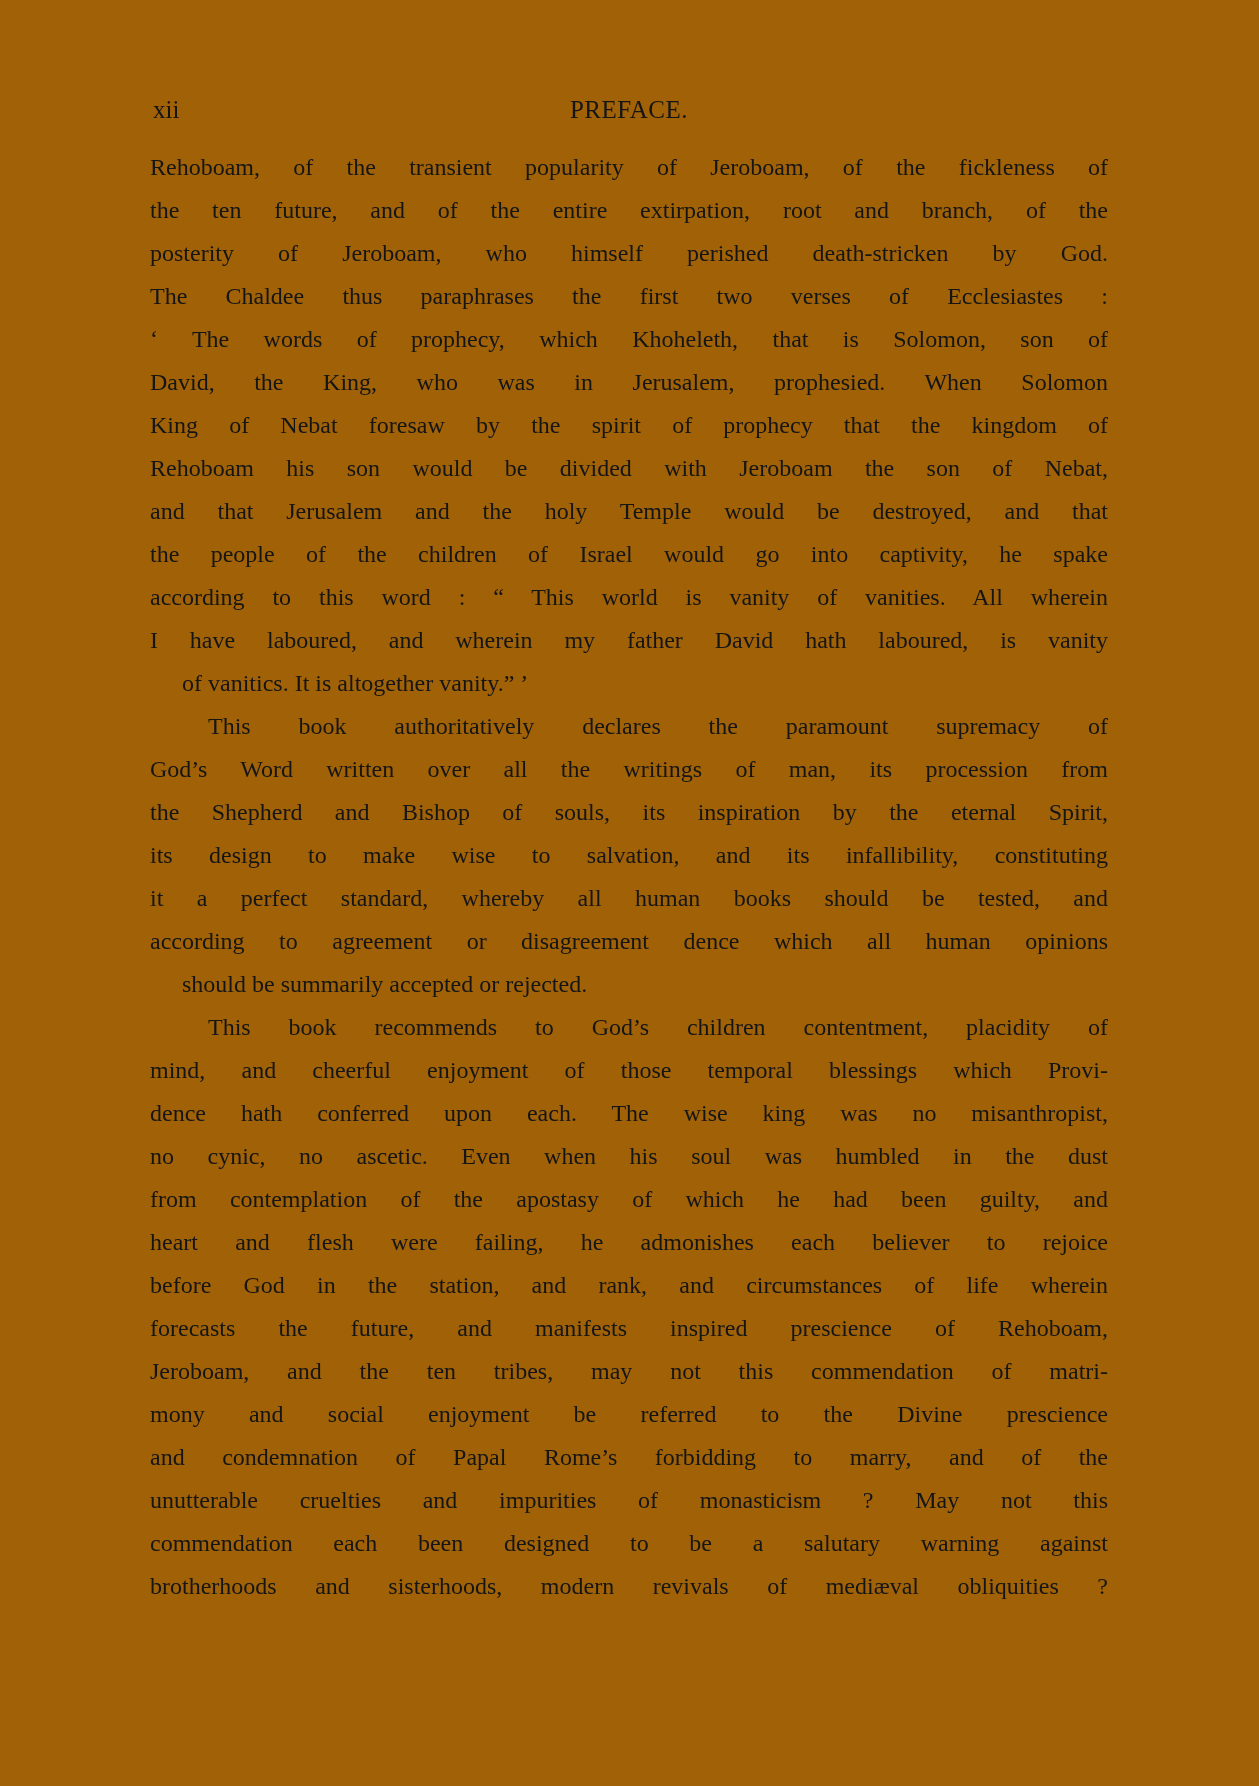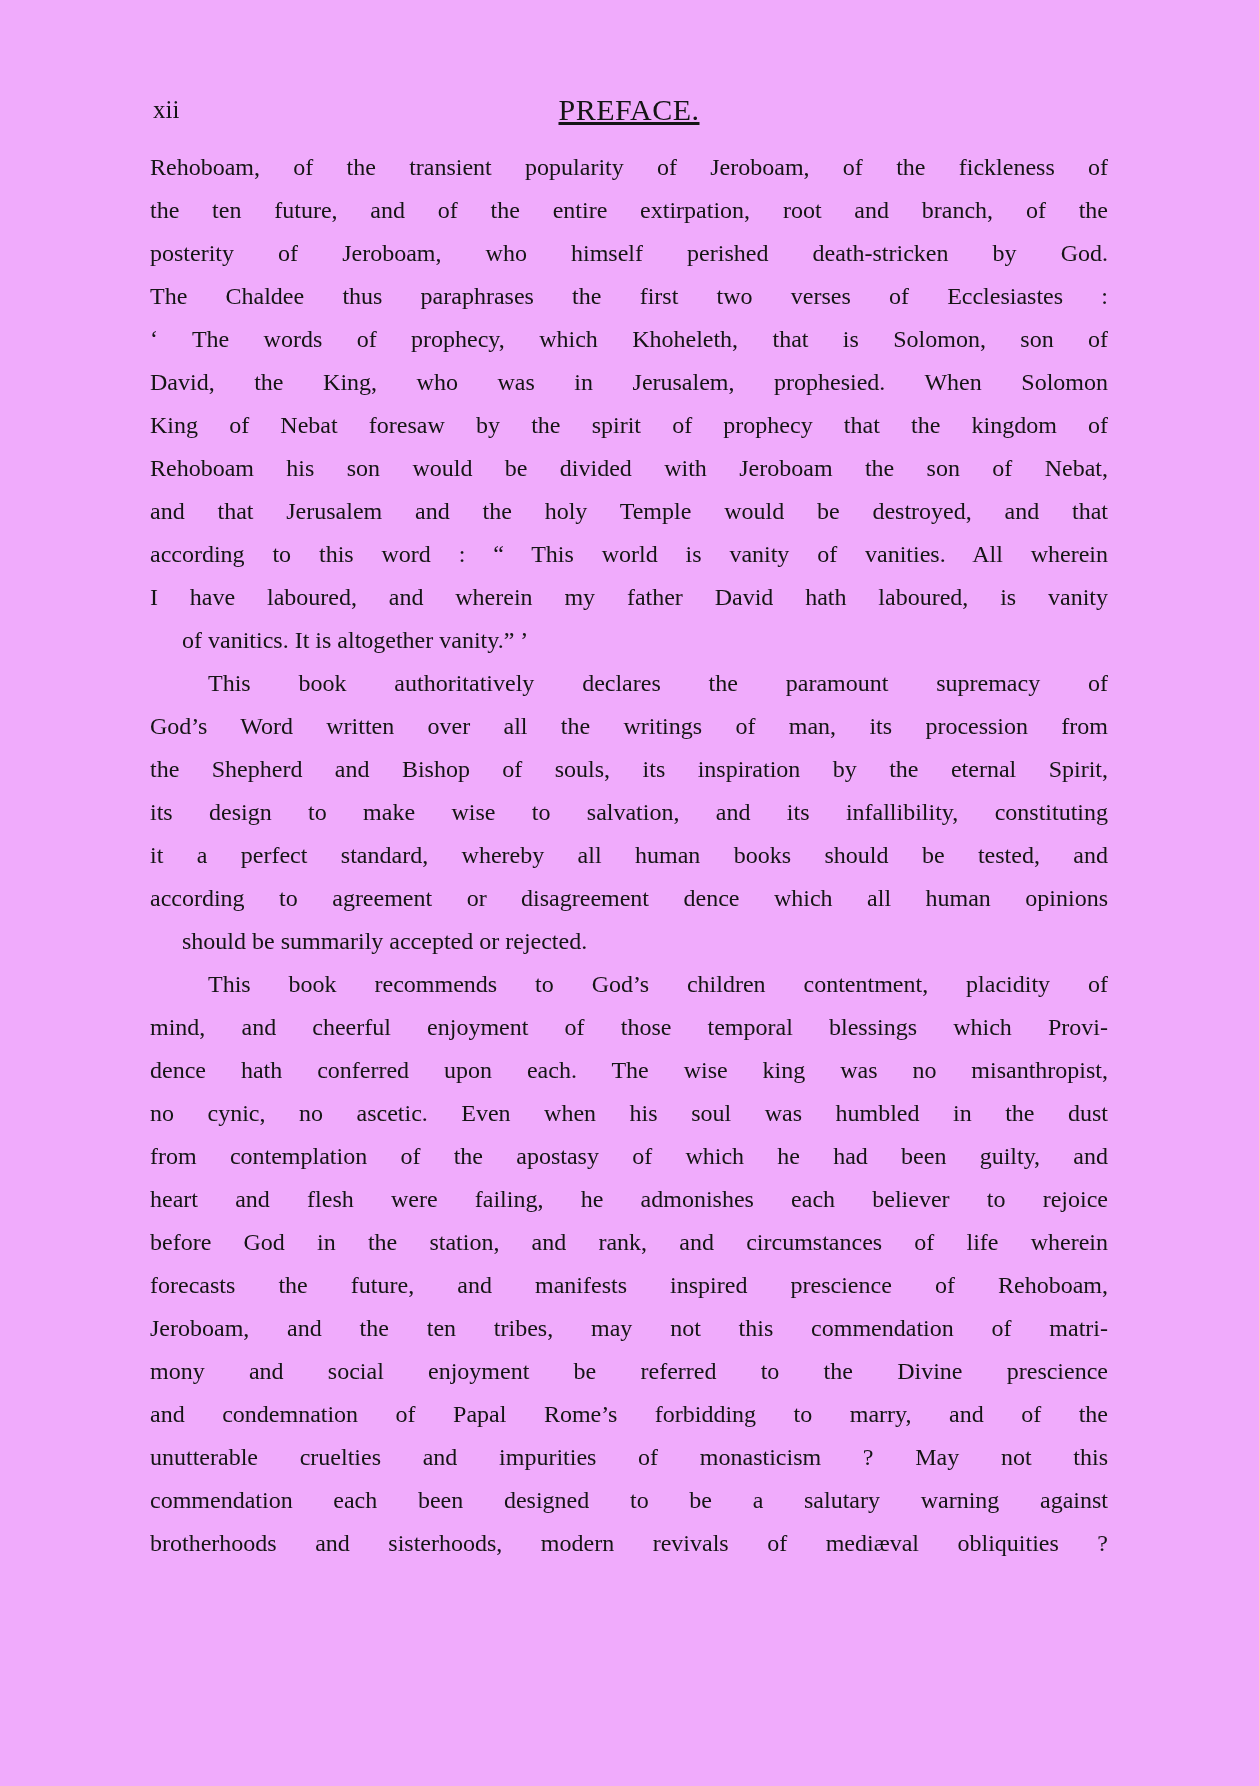--- a/index.html
+++ b/index.html
@@ -12,21 +12,21 @@
     height: 1786px;
     position: relative;
     overflow: hidden;
     font-family: "Liberation Serif", "DejaVu Serif", serif;
     color: #151515;
   }
   .page {
     position: absolute;
     left: 0; top: 0;
     width: 1259px; height: 1786px;
-    background: #f0abfc;
+    background: #a16207;
   }
   .running-head {
     position: absolute;
     left: 150px;
     top: 92px;
     width: 958px;
     height: 36px;
   }
   .page-number {
     position: absolute;
@@ -34,24 +34,23 @@
     top: 0;
     font-size: 25px;
     line-height: 36px;
   }
   .header-title {
     position: absolute;
     left: 0;
     width: 958px;
     top: 0;
     text-align: center;
-    font-size: 30px;
+    font-size: 25px;
     line-height: 36px;
     letter-spacing: 0.5px;
-    text-decoration: underline;
   }
   .body-text {
     position: absolute;
     left: 150px;
     top: 146px;
     width: 958px;
   }
   .line {
     display: block;
     height: 43px;
@@ -85,20 +84,21 @@
     <div>
       <span class="line">Rehoboam, of the transient popularity of Jeroboam, of the fickleness of</span>
       <span class="line">the ten future, and of the entire extirpation, root and branch, of the</span>
       <span class="line">posterity of Jeroboam, who himself perished death-stricken by God.</span>
       <span class="line">The Chaldee thus paraphrases the first two verses of Ecclesiastes :</span>
       <span class="line">‘ The words of prophecy, which Khoheleth, that is Solomon, son of</span>
       <span class="line">David, the King, who was in Jerusalem, prophesied.  When Solomon</span>
       <span class="line">King of Nebat foresaw by the spirit of prophecy that the kingdom of</span>
       <span class="line">Rehoboam his son would be divided with Jeroboam the son of Nebat,</span>
       <span class="line">and that Jerusalem and the holy Temple would be destroyed, and that</span>
+      <span class="line">the people of the children of Israel would go into captivity, he spake</span>
       <span class="line">according to this word : “ This world is vanity of vanities.  All wherein</span>
       <span class="line">I have laboured, and wherein my father David hath laboured, is vanity</span>
       <span class="line last">of vanitics.  It is altogether vanity.” ’</span>
     </div>
 
     <div>
       <span class="line indent">This book authoritatively declares the paramount supremacy of</span>
       <span class="line">God’s Word written over all the writings of man, its procession from</span>
       <span class="line">the Shepherd and Bishop of souls, its inspiration by the eternal Spirit,</span>
       <span class="line">its design to make wise to salvation, and its infallibility, constituting</span>

